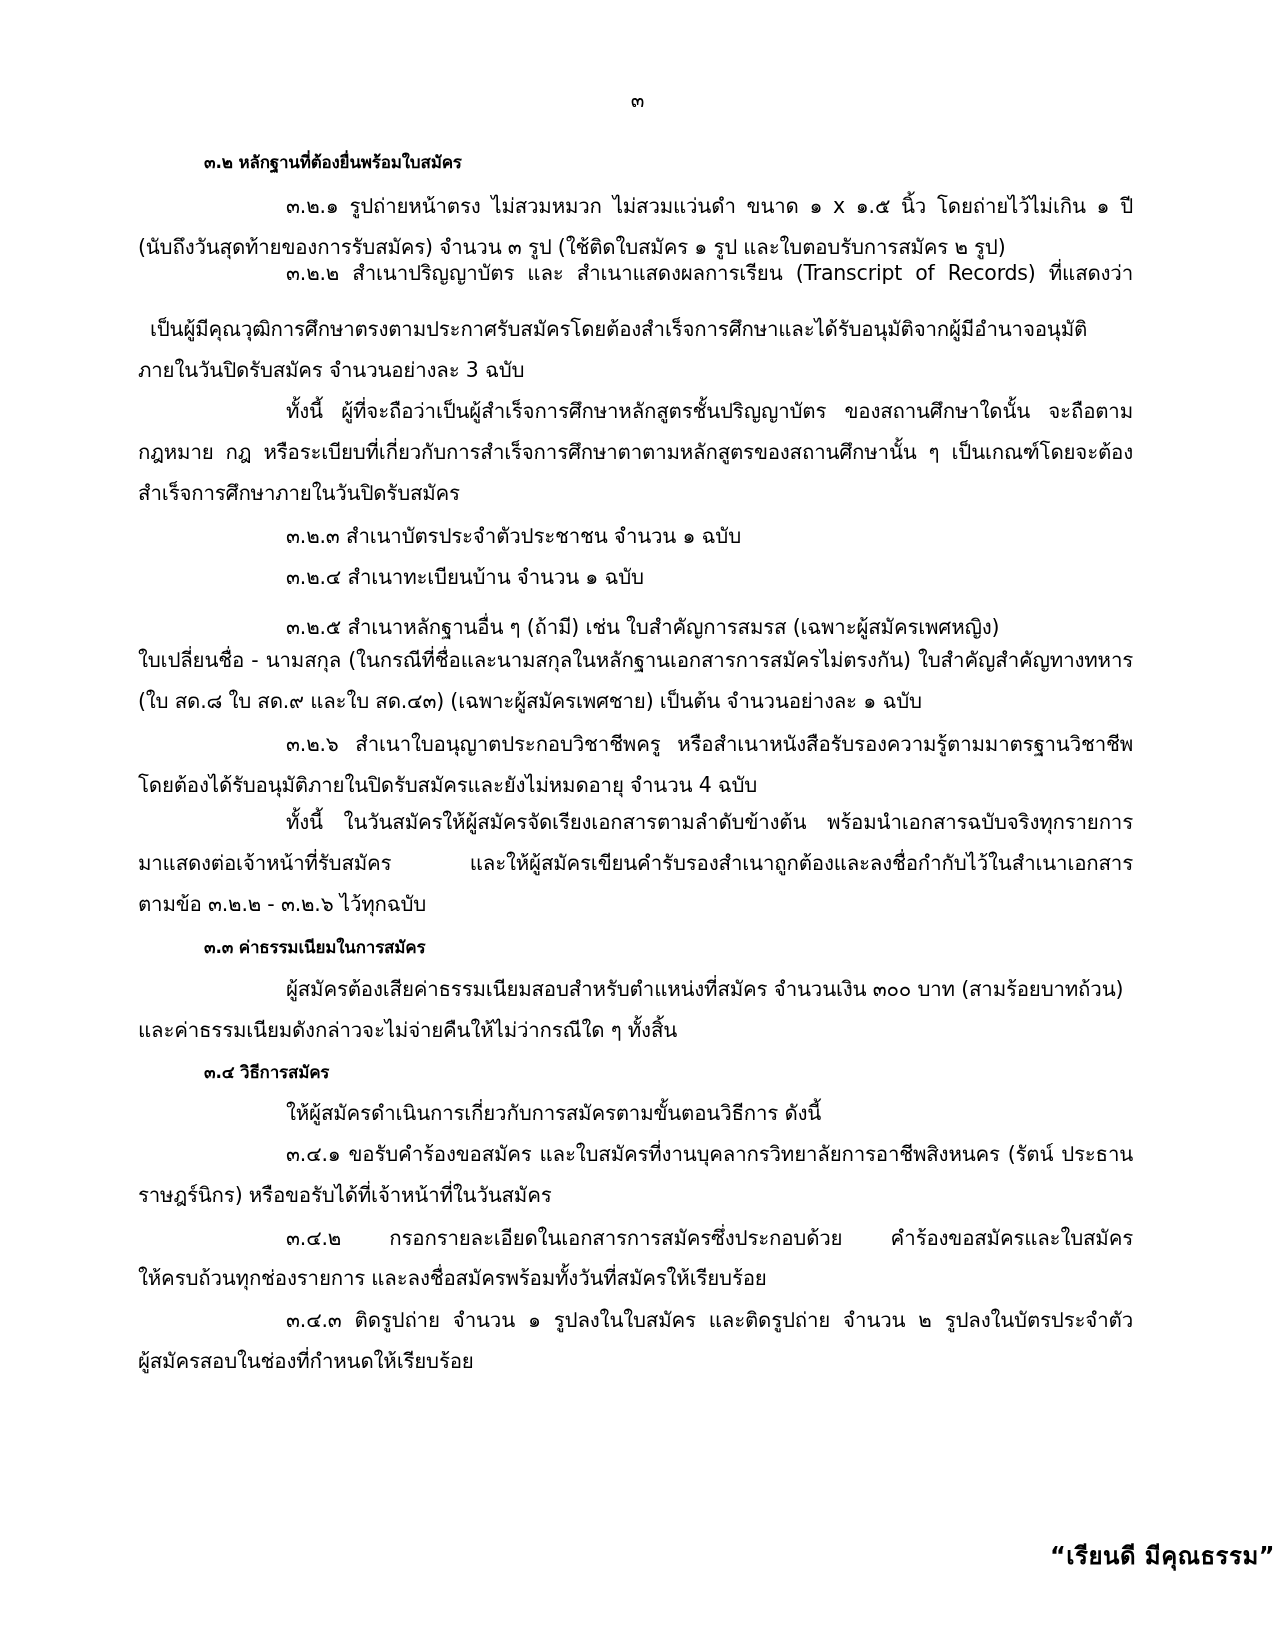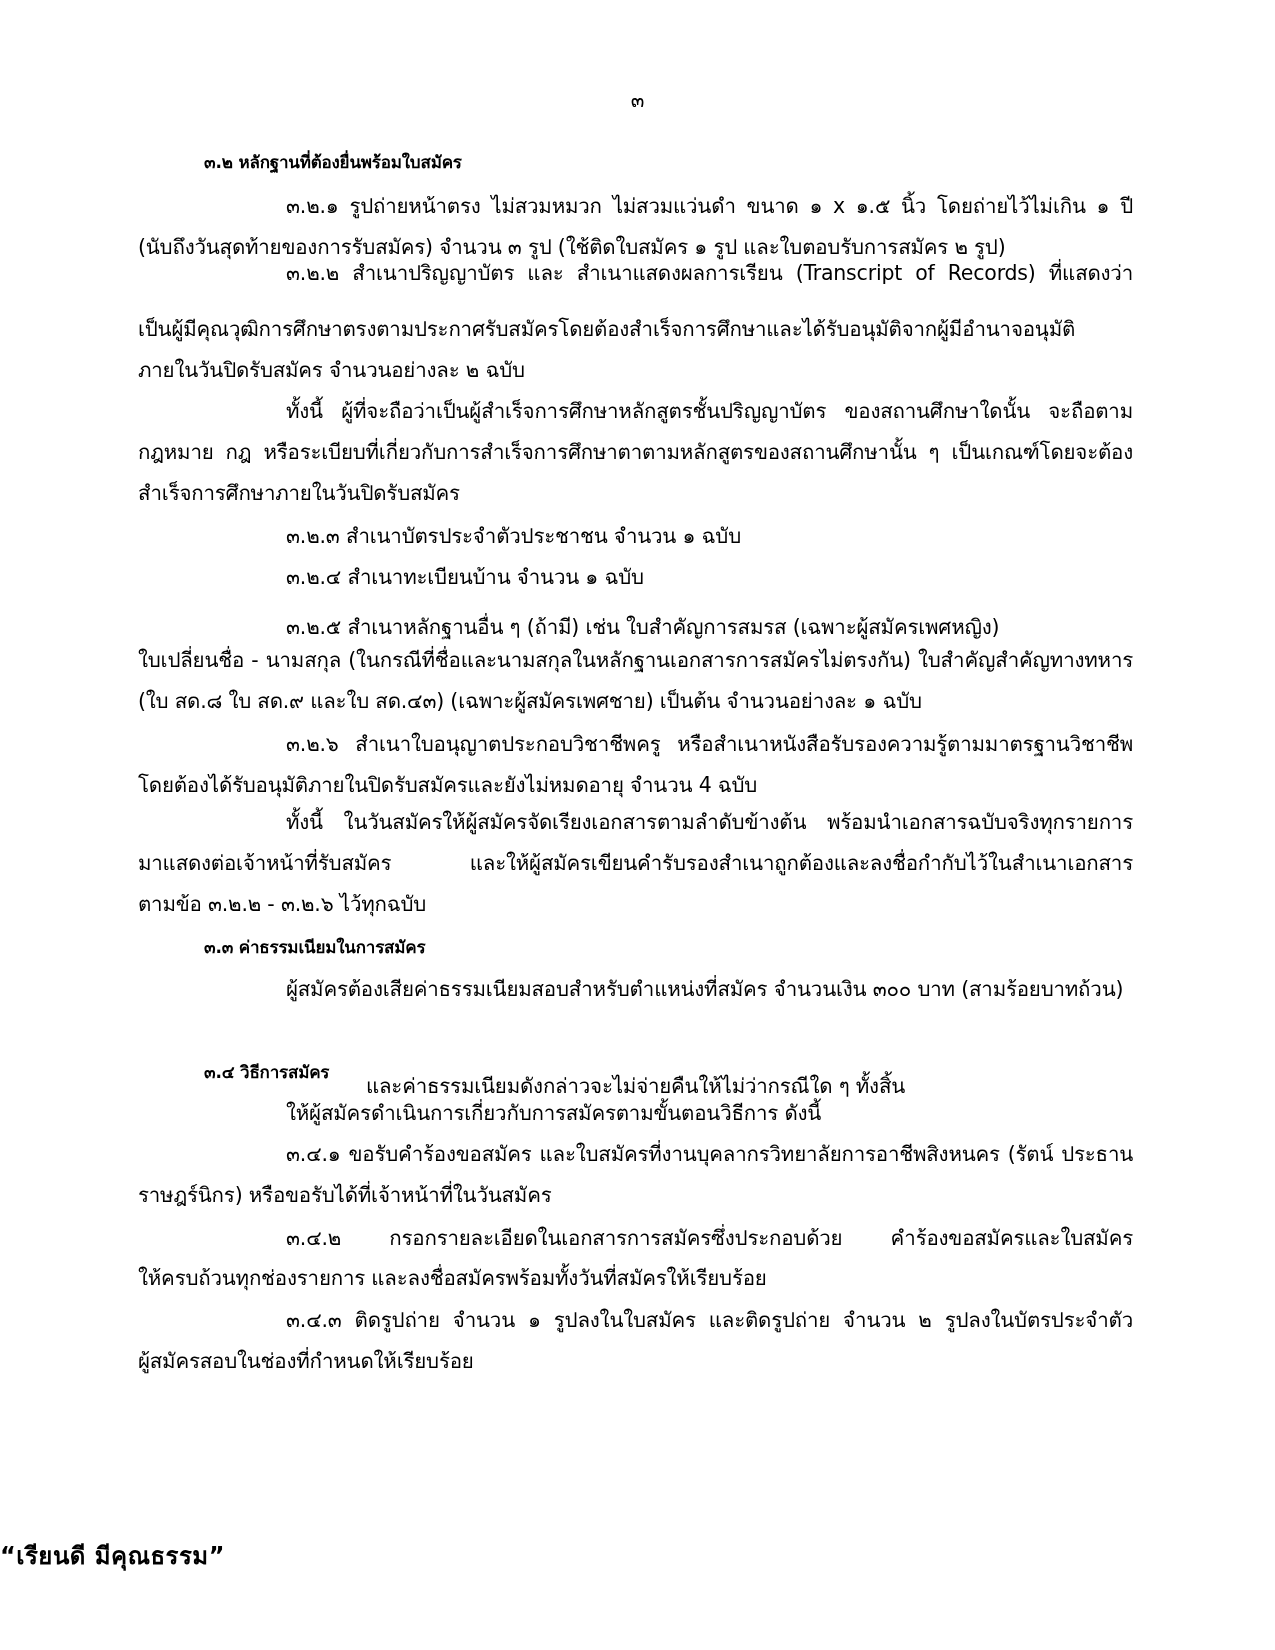--- a/index.html
+++ b/index.html
@@ -13,52 +13,52 @@
   }
   .line {
     position: absolute; left: 138px; width: 995px; font-size: 20.5px;
     white-space: nowrap; line-height: 28px; letter-spacing: -0.2px;
   }
   .ind2 { left: 286px; width: 847px; }
   .ind1 { left: 204px; }
   .heading { font-weight: bold; font-size: 17px; }
   .justify { text-align: justify; text-align-last: justify; }
   .motto {
-    position: absolute; top: 1536px; left: 0; width: 1275px; text-align: left;
+    position: absolute; top: 1536px; left: 0; width: 1275px; text-align: right;
     font-size: 24px; font-weight: bold; letter-spacing: 0.5px;
   }
 </style>
 </head>
 <body>
 
 <div class="page-number">๓</div>
 
 <div class="line ind1 heading" style="top:148px;">๓.๒  หลักฐานที่ต้องยื่นพร้อมใบสมัคร</div>
 <div class="line ind2 justify" style="top:192px;">๓.๒.๑ รูปถ่ายหน้าตรง ไม่สวมหมวก ไม่สวมแว่นดำ ขนาด ๑ x ๑.๕ นิ้ว โดยถ่ายไว้ไม่เกิน ๑ ปี</div>
 <div class="line" style="top:233px;">(นับถึงวันสุดท้ายของการรับสมัคร) จำนวน ๓ รูป (ใช้ติดใบสมัคร ๑ รูป และใบตอบรับการสมัคร ๒ รูป)</div>
 <div class="line ind2 justify" style="top:259px;">๓.๒.๒ สำเนาปริญญาบัตร และ สำเนาแสดงผลการเรียน (Transcript of Records) ที่แสดงว่า</div>
-<div class="line justify" style="top:315px;">เป็นผู้มีคุณวุฒิการศึกษาตรงตามประกาศรับสมัครโดยต้องสำเร็จการศึกษาและได้รับอนุมัติจากผู้มีอำนาจอนุมัติ</div>
-<div class="line" style="top:356px;">ภายในวันปิดรับสมัคร จำนวนอย่างละ ๒ ฉบับ</div>
+<div class="line justify" style="top:315px;margin-left:12px;">เป็นผู้มีคุณวุฒิการศึกษาตรงตามประกาศรับสมัครโดยต้องสำเร็จการศึกษาและได้รับอนุมัติจากผู้มีอำนาจอนุมัติ</div>
+<div class="line" style="top:356px;">ภายในวันปิดรับสมัคร จำนวนอย่างละ 3 ฉบับ</div>
 <div class="line ind2 justify" style="top:397px;">ทั้งนี้ ผู้ที่จะถือว่าเป็นผู้สำเร็จการศึกษาหลักสูตรชั้นปริญญาบัตร ของสถานศึกษาใดนั้น  จะถือตาม</div>
 <div class="line justify" style="top:438px;">กฎหมาย กฎ หรือระเบียบที่เกี่ยวกับการสำเร็จการศึกษาตาตามหลักสูตรของสถานศึกษานั้น ๆ เป็นเกณฑ์โดยจะต้อง</div>
 <div class="line" style="top:479px;">สำเร็จการศึกษาภายในวันปิดรับสมัคร</div>
 <div class="line ind2" style="top:522px;">๓.๒.๓ สำเนาบัตรประจำตัวประชาชน จำนวน ๑ ฉบับ</div>
 <div class="line ind2" style="top:563px;">๓.๒.๔ สำเนาทะเบียนบ้าน จำนวน ๑ ฉบับ</div>
 <div class="line ind2" style="top:605px;margin-top:8px;">๓.๒.๕ สำเนาหลักฐานอื่น ๆ (ถ้ามี) เช่น ใบสำคัญการสมรส (เฉพาะผู้สมัครเพศหญิง)</div>
 <div class="line justify" style="top:646px;">ใบเปลี่ยนชื่อ - นามสกุล (ในกรณีที่ชื่อและนามสกุลในหลักฐานเอกสารการสมัครไม่ตรงกัน) ใบสำคัญสำคัญทางทหาร</div>
 <div class="line" style="top:687px;">(ใบ สด.๘ ใบ สด.๙ และใบ สด.๔๓) (เฉพาะผู้สมัครเพศชาย) เป็นต้น จำนวนอย่างละ ๑ ฉบับ</div>
 <div class="line ind2 justify" style="top:730px;">๓.๒.๖ สำเนาใบอนุญาตประกอบวิชาชีพครู หรือสำเนาหนังสือรับรองความรู้ตามมาตรฐานวิชาชีพ</div>
 <div class="line" style="top:771px;">โดยต้องได้รับอนุมัติภายในปิดรับสมัครและยังไม่หมดอายุ  จำนวน  4  ฉบับ</div>
 <div class="line ind2 justify" style="top:808px;">ทั้งนี้ ในวันสมัครให้ผู้สมัครจัดเรียงเอกสารตามลำดับข้างต้น พร้อมนำเอกสารฉบับจริงทุกรายการ</div>
 <div class="line justify" style="top:849px;">มาแสดงต่อเจ้าหน้าที่รับสมัคร และให้ผู้สมัครเขียนคำรับรองสำเนาถูกต้องและลงชื่อกำกับไว้ในสำเนาเอกสาร</div>
 <div class="line" style="top:890px;">ตามข้อ ๓.๒.๒ - ๓.๒.๖ ไว้ทุกฉบับ</div>
 
 <div class="line ind1 heading" style="top:933px;">๓.๓ ค่าธรรมเนียมในการสมัคร</div>
 <div class="line ind2" style="top:975px;">ผู้สมัครต้องเสียค่าธรรมเนียมสอบสำหรับตำแหน่งที่สมัคร จำนวนเงิน ๓๐๐ บาท (สามร้อยบาทถ้วน)</div>
-<div class="line" style="top:1072px;text-align:center;">และค่าธรรมเนียมดังกล่าวจะไม่จ่ายคืนให้ไม่ว่ากรณีใด ๆ ทั้งสิ้น</div>
+<div class="line" style="top:1016px;">และค่าธรรมเนียมดังกล่าวจะไม่จ่ายคืนให้ไม่ว่ากรณีใด ๆ ทั้งสิ้น</div>
 
 <div class="line ind1 heading" style="top:1058px;">๓.๔ วิธีการสมัคร</div>
 <div class="line ind2" style="top:1099px;">ให้ผู้สมัครดำเนินการเกี่ยวกับการสมัครตามขั้นตอนวิธีการ ดังนี้</div>
 <div class="line ind2 justify" style="top:1140px;">๓.๔.๑ ขอรับคำร้องขอสมัคร และใบสมัครที่งานบุคลากรวิทยาลัยการอาชีพสิงหนคร (รัตน์ ประธาน</div>
 <div class="line" style="top:1181px;">ราษฎร์นิกร) หรือขอรับได้ที่เจ้าหน้าที่ในวันสมัคร</div>
 <div class="line ind2 justify" style="top:1224px;">๓.๔.๒ กรอกรายละเอียดในเอกสารการสมัครซึ่งประกอบด้วย คำร้องขอสมัครและใบสมัคร</div>
 <div class="line" style="top:1264px;">ให้ครบถ้วนทุกช่องรายการ และลงชื่อสมัครพร้อมทั้งวันที่สมัครให้เรียบร้อย</div>
 <div class="line ind2 justify" style="top:1306px;">๓.๔.๓ ติดรูปถ่าย จำนวน ๑ รูปลงในใบสมัคร และติดรูปถ่าย จำนวน ๒ รูปลงในบัตรประจำตัว</div>
 <div class="line" style="top:1347px;">ผู้สมัครสอบในช่องที่กำหนดให้เรียบร้อย</div>
 

